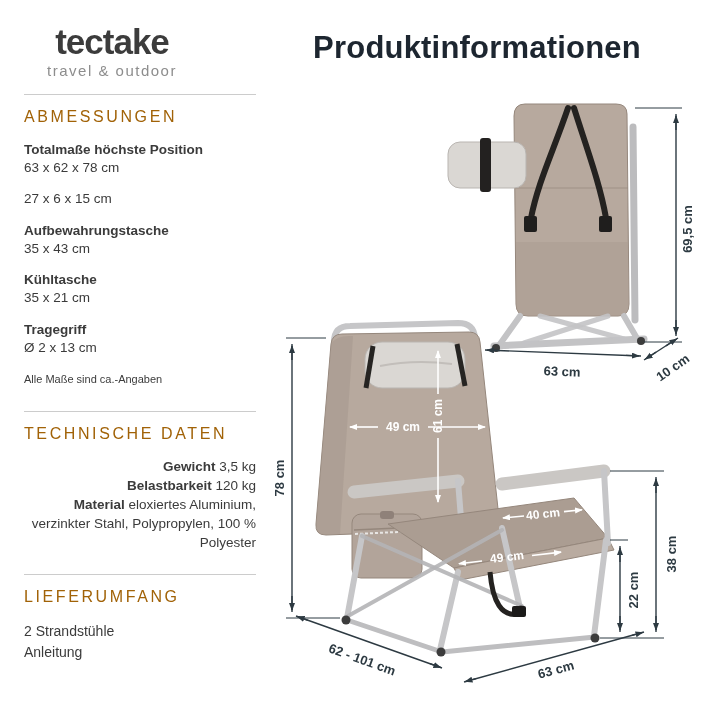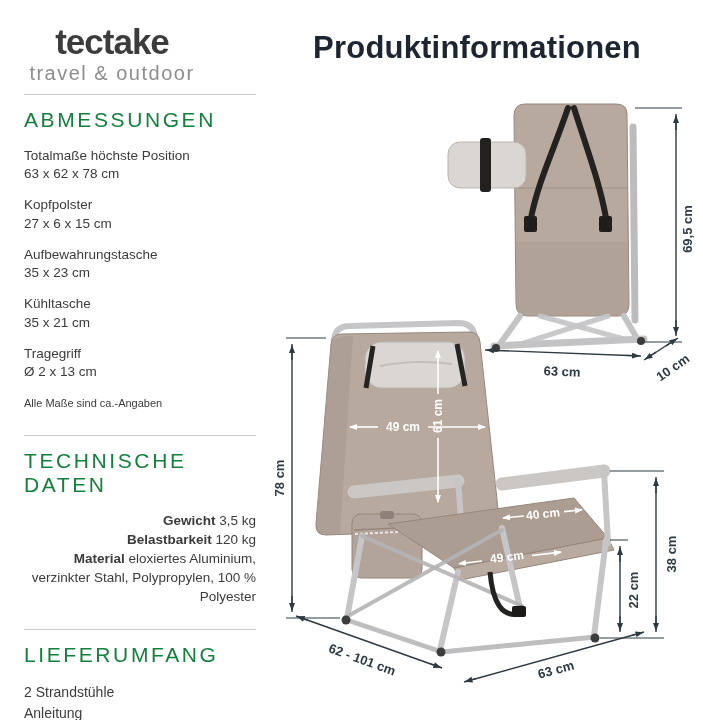--- a/index.html
+++ b/index.html
@@ -3,30 +3,30 @@
 <meta charset="utf-8">
 <style>
   * { margin:0; padding:0; box-sizing:border-box; }
   html,body { background:#ffffff; }
   body { font-family:"Liberation Sans", sans-serif; }
   .page { position:relative; width:700px; height:720px; background:#ffffff; overflow:hidden;padding-left:28px; }
 
   
   .logo-wrap { position:absolute; left:26px; top:24px; width:172px; text-align:center; }
   .logo-main { font-size:35px; font-weight:700; color:#3c3c3c; letter-spacing:-1px; line-height:1.05; }
-  .logo-sub  { font-size:20px; color:#8d8d8d; letter-spacing:1.5px; margin-top:1px; }
+  .logo-sub  { font-size:15px; color:#8d8d8d; letter-spacing:1.5px; margin-top:1px; }
   .page-title { position:absolute; left:262px; top:30px; width:430px; text-align:center;
                 font-size:31px; font-weight:700; color:#1d2630; letter-spacing:0.2px; }
 
   
   .left-col { position:absolute; left:24px; top:94px; width:232px; color:#3b3b3b; }
   .rule { border:0; border-top:1px solid #cccccc; margin:0 0 13px; }
-  h2.sec { font-size:21px; font-weight:500; color:#15803d; letter-spacing:2.6px; margin:0 0 15px; }
+  h2.sec { font-size:16px; font-weight:500; color:#a16207; letter-spacing:2.6px; margin:0 0 15px; }
   .spec { margin-bottom:13px; font-size:13.5px; line-height:1.35; }
-  .spec-label { font-weight:400; }
+  .spec-label { font-weight:700; }
   .note { font-size:11px; margin:16px 0 26px; }
   .tech-line { font-size:13.5px; line-height:1.4;text-align:right; }
   .tech-line b { font-weight:700; }
   section.mt { margin-top:22px; }
   .lief-line { font-size:14px; line-height:1.5; }
 
   
   .diagram { position:absolute; }
   #svg-folded { left:428px; top:92px; }
   #svg-open { left:252px; top:318px; }
@@ -49,26 +49,25 @@
 
     <section>
       <hr class="rule">
       <h2 class="sec">ABMESSUNGEN</h2>
 
       <div class="spec">
         <div class="spec-label">Totalmaße höchste Position</div>
         <div class="spec-value">63 x 62 x 78 cm</div>
       </div>
       <div class="spec">
-        <div class="spec-label">Kopfpolster</div>
         <div class="spec-value">27 x 6 x 15 cm</div>
       </div>
       <div class="spec">
         <div class="spec-label">Aufbewahrungstasche</div>
-        <div class="spec-value">35 x 23 cm</div>
+        <div class="spec-value">35 x 43 cm</div>
       </div>
       <div class="spec">
         <div class="spec-label">Kühltasche</div>
         <div class="spec-value">35 x 21 cm</div>
       </div>
       <div class="spec">
         <div class="spec-label">Tragegriff</div>
         <div class="spec-value">Ø 2 x 13 cm</div>
       </div>
 

